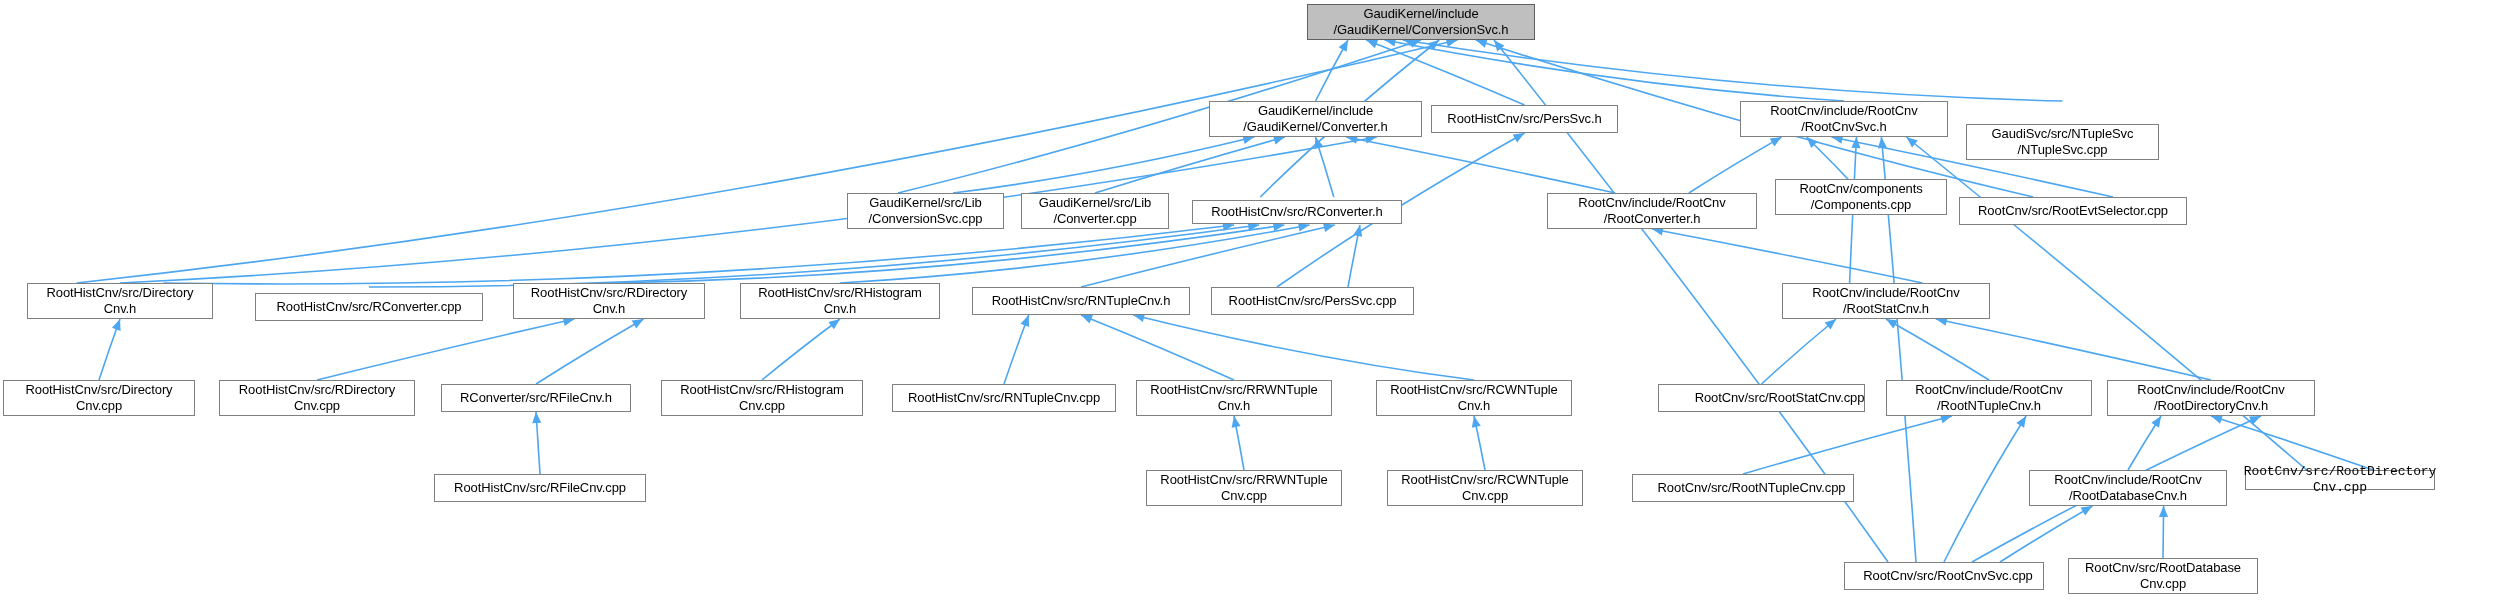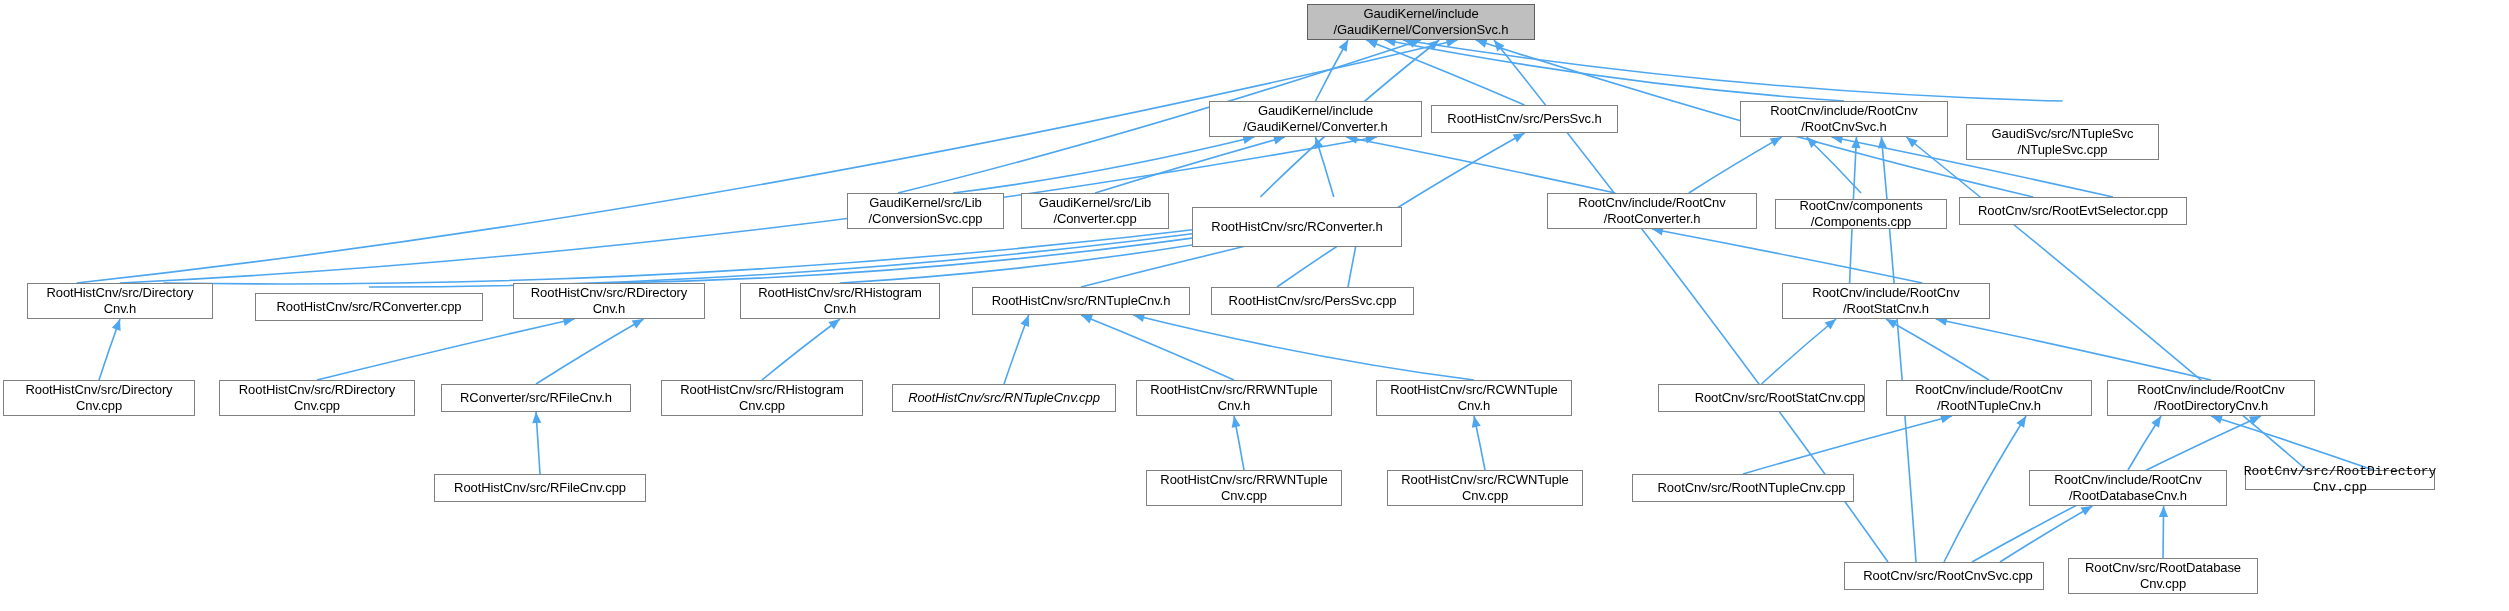--- a/index.html
+++ b/index.html
@@ -166,45 +166,45 @@
 /GaudiKernel/Converter.h</div>
       <div class="node" style="left: 1431px; top: 105px; width: 187px; height: 28px;">RootHistCnv/src/PersSvc.h</div>
       <div class="node" style="left: 1740px; top: 101px; width: 208px; height: 36px;">RootCnv/include/RootCnv
 /RootCnvSvc.h</div>
       <div class="node" style="left: 1966px; top: 101px; width: 193px; height: 36px; margin-top: 23px;">GaudiSvc/src/NTupleSvc
 /NTupleSvc.cpp</div>
       <div class="node" style="left: 847px; top: 193px; width: 157px; height: 36px;">GaudiKernel/src/Lib
 /ConversionSvc.cpp</div>
       <div class="node" style="left: 1021px; top: 193px; width: 148px; height: 36px;">GaudiKernel/src/Lib
 /Converter.cpp</div>
-      <div class="node" style="left: 1192px; top: 207px; width: 210px; height: 40px;">RootHistCnv/src/RConverter.h</div>
+      <div class="node" style="left: 1192px; top: 200px; width: 210px; height: 24px;">RootHistCnv/src/RConverter.h</div>
       <div class="node" style="left: 1547px; top: 193px; width: 210px; height: 36px;">RootCnv/include/RootCnv
 /RootConverter.h</div>
-      <div class="node" style="left: 1775px; top: 199px; width: 172px; height: 30px;">RootCnv/components
+      <div class="node" style="left: 1775px; top: 179px; width: 172px; height: 36px;">RootCnv/components
 /Components.cpp</div>
       <div class="node" style="left: 1959px; top: 197px; width: 228px; height: 28px;">RootCnv/src/RootEvtSelector.cpp</div>
       <div class="node" style="left: 27px; top: 283px; width: 186px; height: 36px;">RootHistCnv/src/Directory
 Cnv.h</div>
       <div class="node" style="left: 255px; top: 293px; width: 228px; height: 28px;">RootHistCnv/src/RConverter.cpp</div>
       <div class="node" style="left: 513px; top: 283px; width: 192px; height: 36px;">RootHistCnv/src/RDirectory
 Cnv.h</div>
       <div class="node" style="left: 740px; top: 283px; width: 200px; height: 36px;">RootHistCnv/src/RHistogram
 Cnv.h</div>
       <div class="node" style="left: 972px; top: 287px; width: 218px; height: 28px;">RootHistCnv/src/RNTupleCnv.h</div>
       <div class="node" style="left: 1211px; top: 287px; width: 203px; height: 28px;">RootHistCnv/src/PersSvc.cpp</div>
       <div class="node" style="left: 1782px; top: 283px; width: 208px; height: 36px;">RootCnv/include/RootCnv
 /RootStatCnv.h</div>
       <div class="node" style="left: 3px; top: 380px; width: 192px; height: 36px;">RootHistCnv/src/Directory
 Cnv.cpp</div>
       <div class="node" style="left: 219px; top: 380px; width: 196px; height: 36px;">RootHistCnv/src/RDirectory
 Cnv.cpp</div>
       <div class="node" style="left: 441px; top: 384px; width: 190px; height: 28px;">RConverter/src/RFileCnv.h</div>
       <div class="node" style="left: 661px; top: 380px; width: 202px; height: 36px;">RootHistCnv/src/RHistogram
 Cnv.cpp</div>
-      <div class="node" style="left: 892px; top: 384px; width: 224px; height: 28px; font-style: italic;">RootHistCnv/src/RNTupleCnv.cpp</div>
+      <div class="node" style="left: 892px; top: 384px; width: 224px; height: 28px;">RootHistCnv/src/RNTupleCnv.cpp</div>
       <div class="node" style="left: 1136px; top: 380px; width: 196px; height: 36px;">RootHistCnv/src/RRWNTuple
 Cnv.h</div>
       <div class="node" style="left: 1376px; top: 380px; width: 196px; height: 36px;">RootHistCnv/src/RCWNTuple
 Cnv.h</div>
       <div class="node" style="left: 1658px; top: 384px; width: 207px; height: 28px; padding-left: 36px;">RootCnv/src/RootStatCnv.cpp</div>
       <div class="node" style="left: 1886px; top: 380px; width: 206px; height: 36px;">RootCnv/include/RootCnv
 /RootNTupleCnv.h</div>
       <div class="node" style="left: 2107px; top: 380px; width: 208px; height: 36px;">RootCnv/include/RootCnv
 /RootDirectoryCnv.h</div>
       <div class="node" style="left: 1146px; top: 470px; width: 196px; height: 36px;">RootHistCnv/src/RRWNTuple

